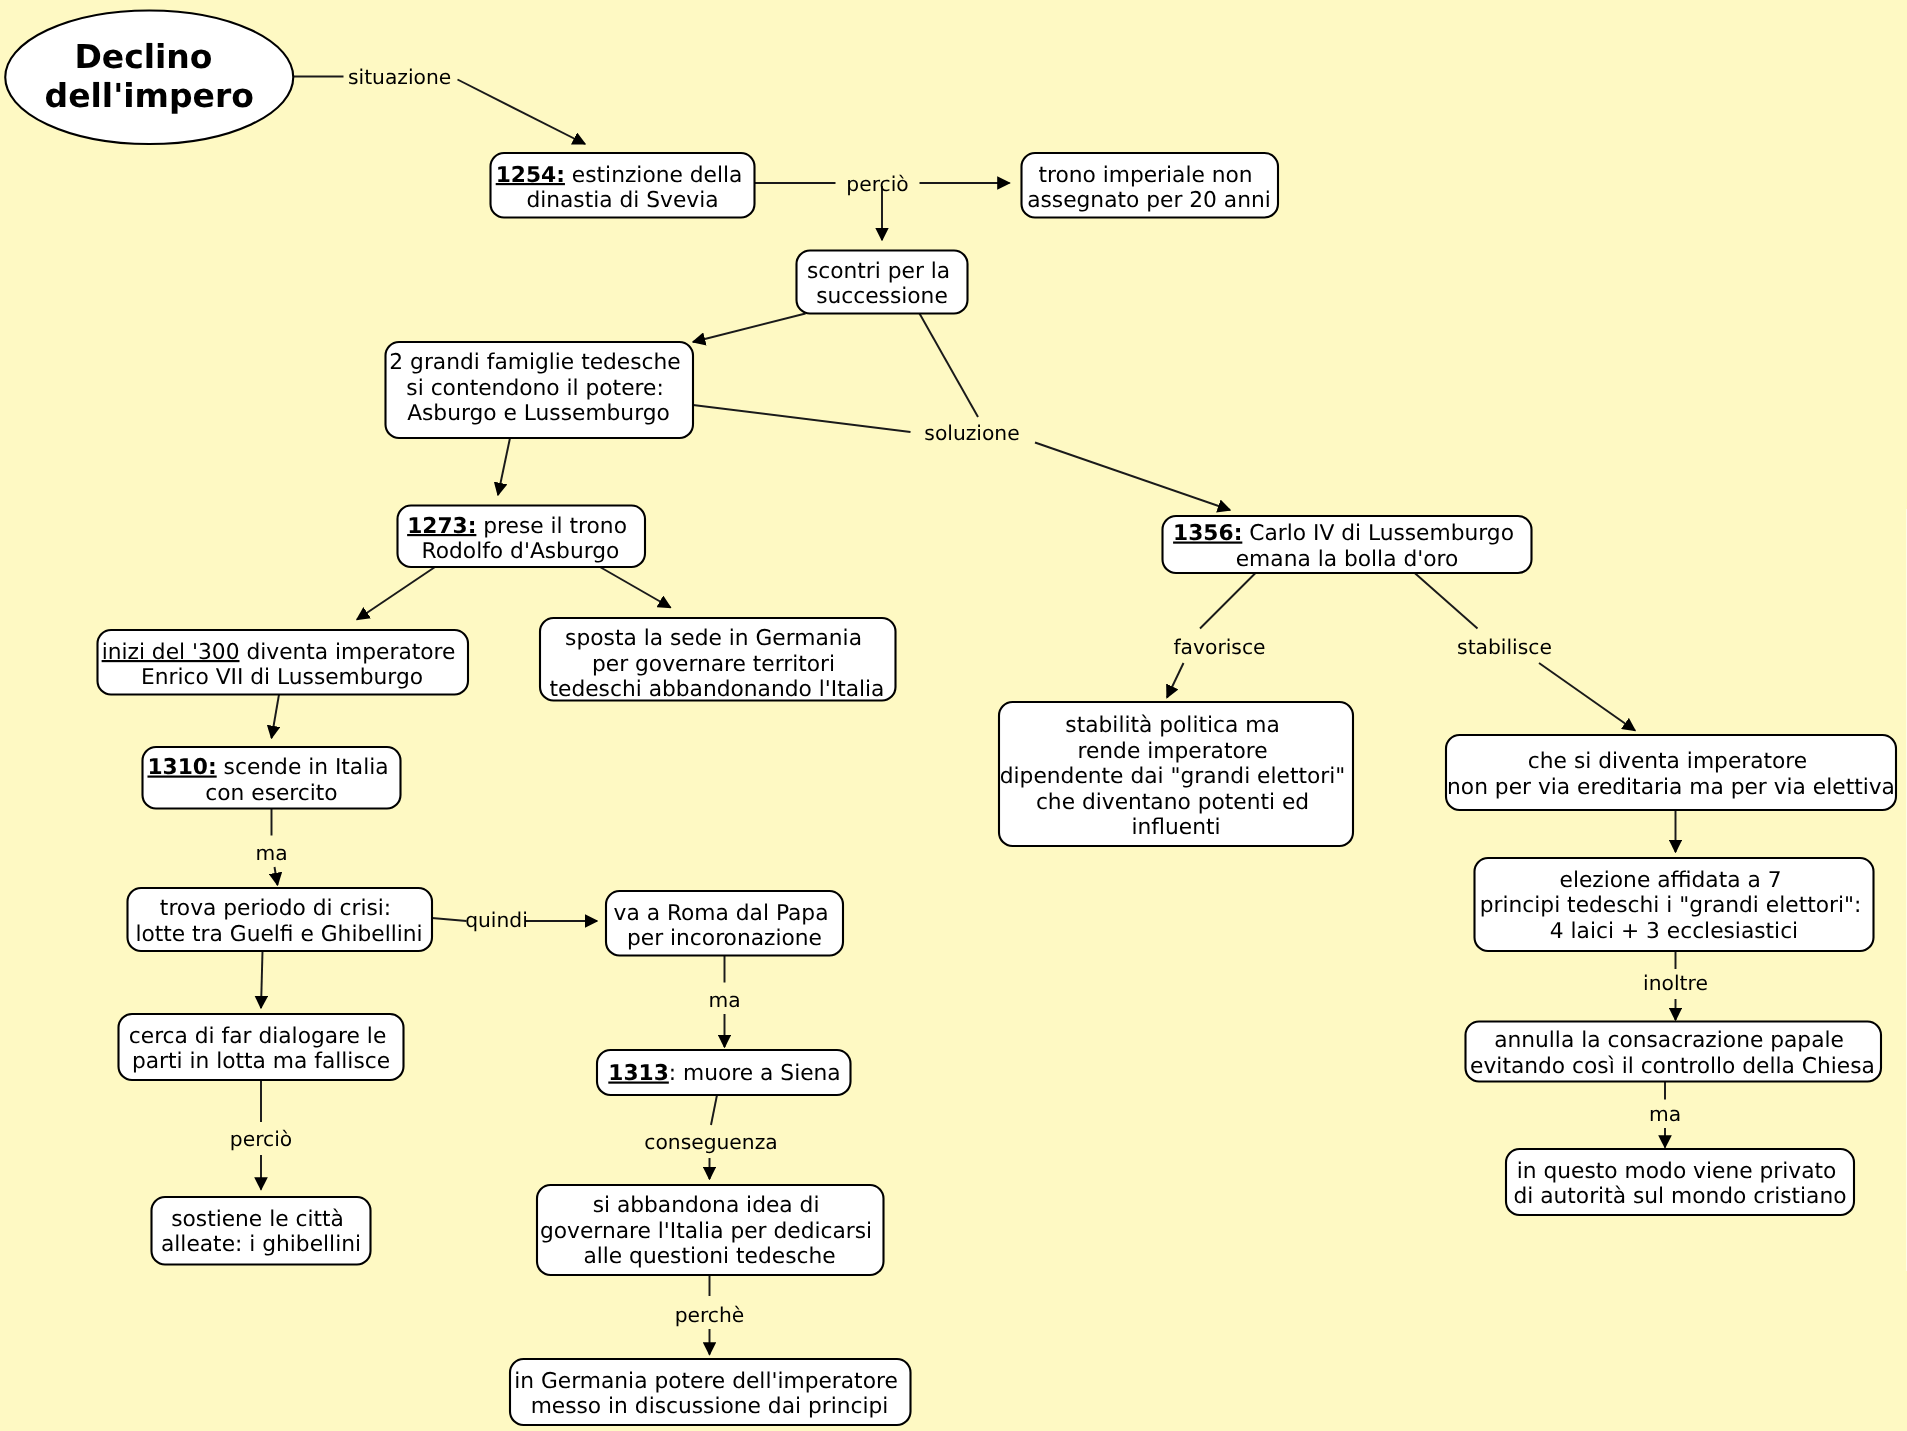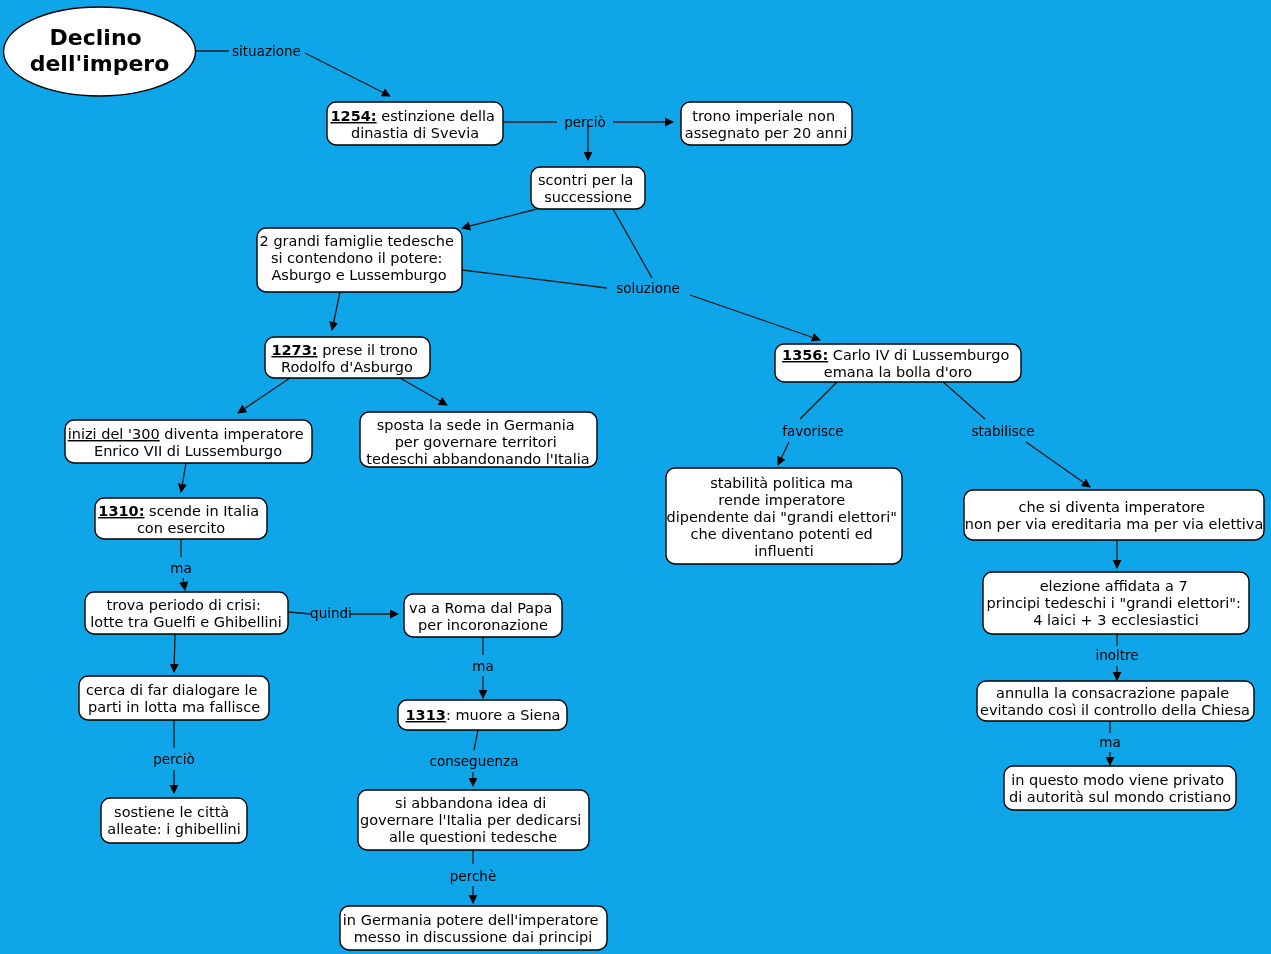--- a/index.html
+++ b/index.html
@@ -4,21 +4,21 @@
 <style>
   html, body {
     margin: 0;
     padding: 0;
     background: #ffffff;
   }
   #map-root {
     position: relative;
     width: 1271px;
     height: 954px;
-    background: #0ea5e9;
+    background: #fef9c3;
     font-family: "DejaVu Sans", sans-serif;
     overflow: hidden;
   }
   svg#map-svg {
     position: absolute;
     left: 0;
     top: 0;
     width: 1271px;
     height: 954px;
   }

